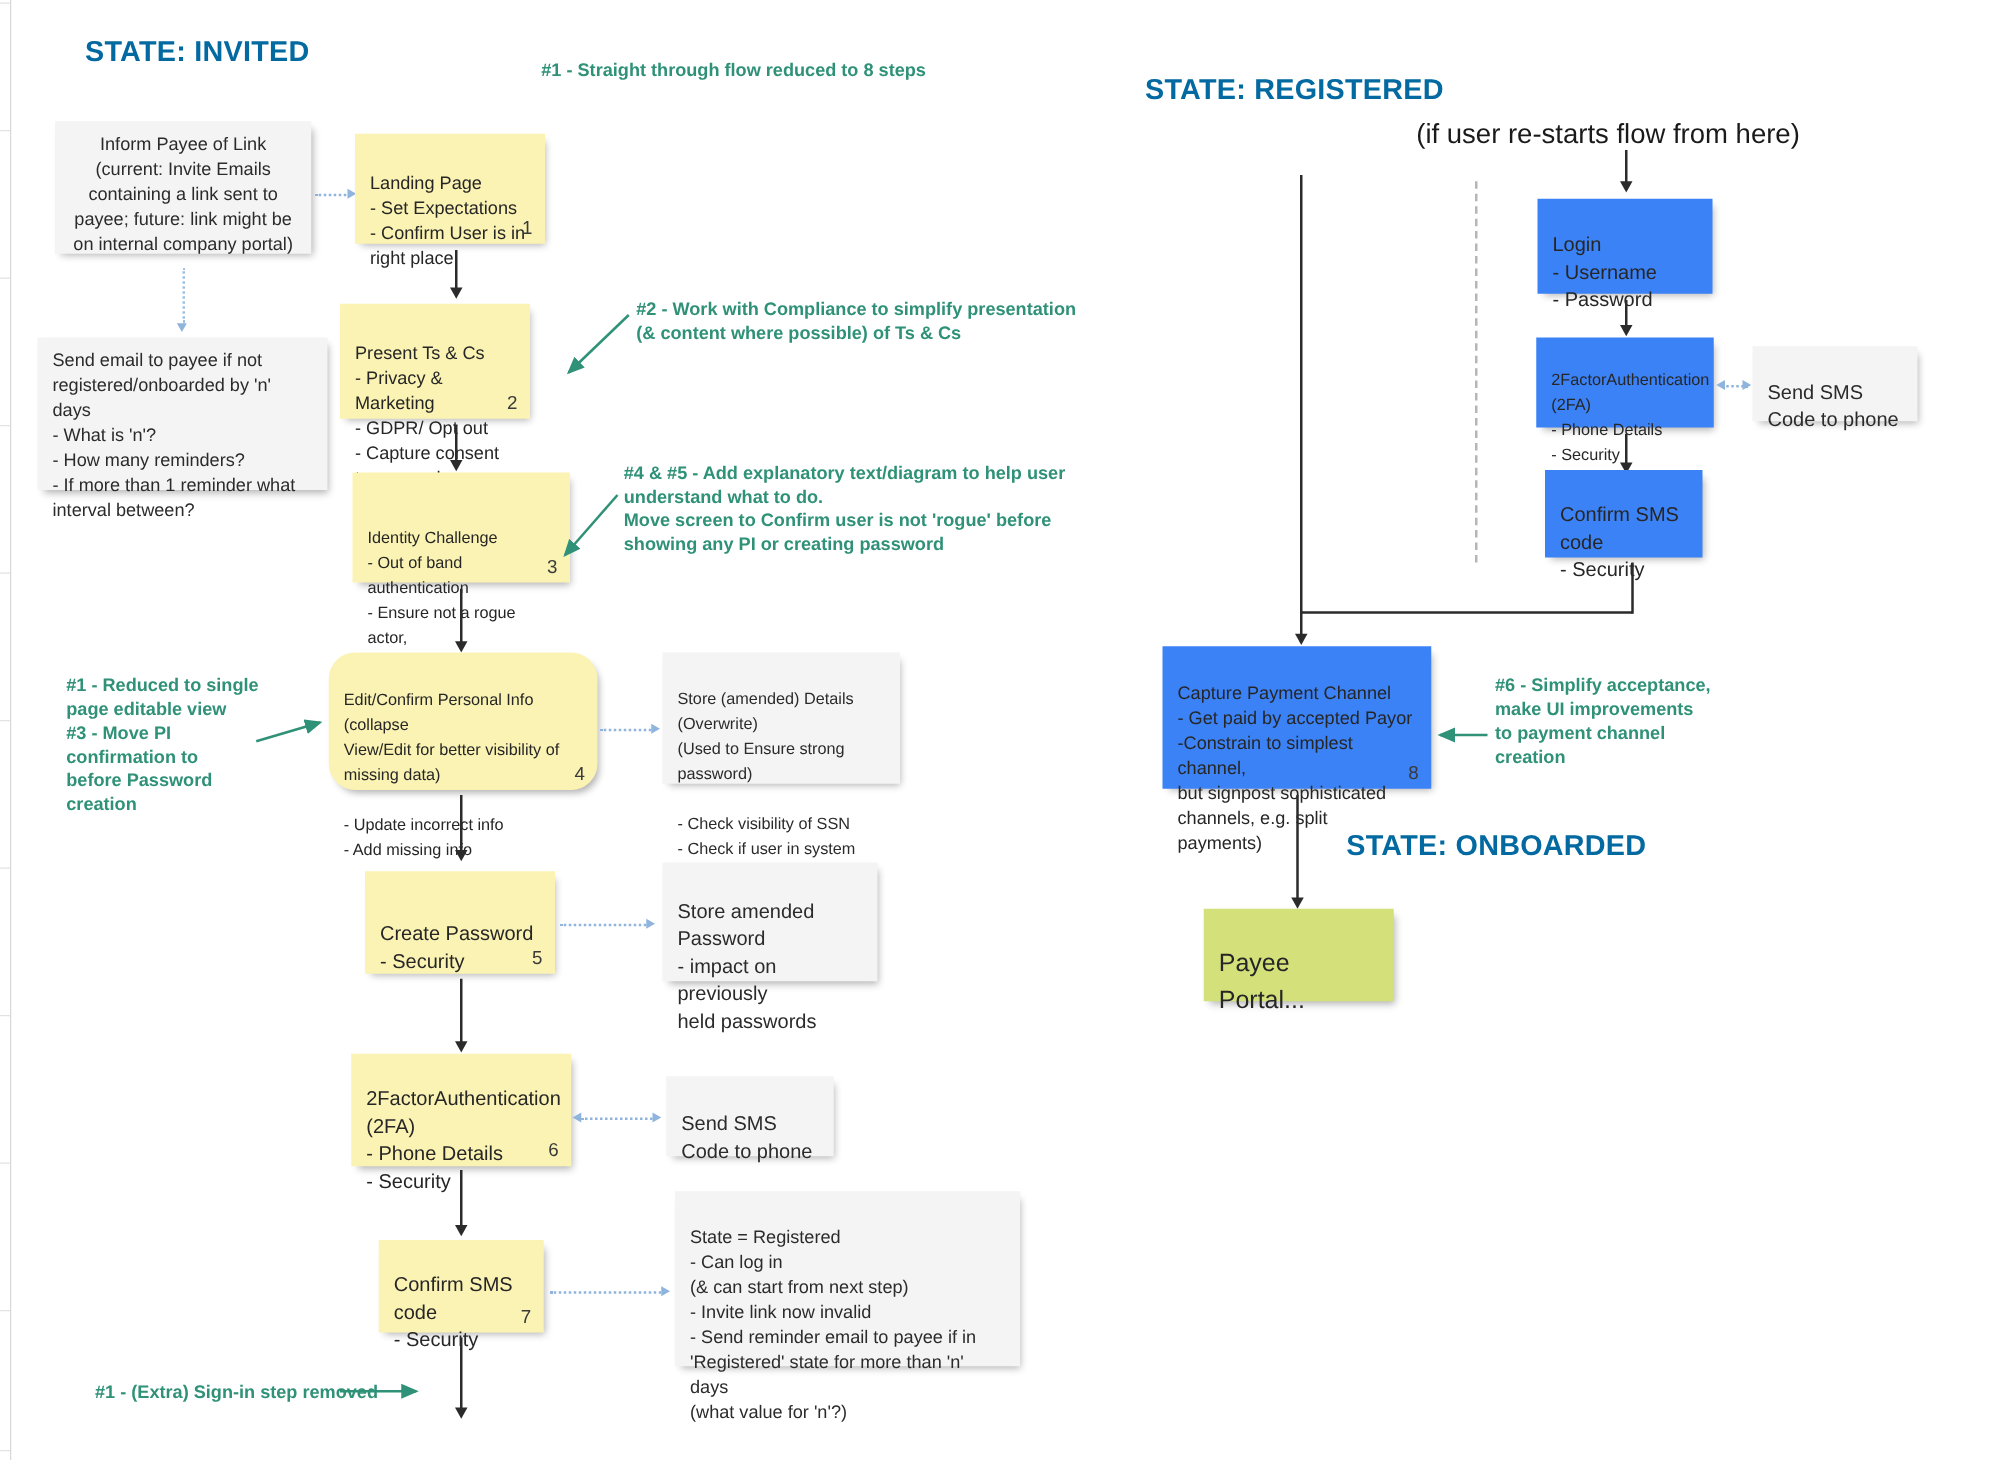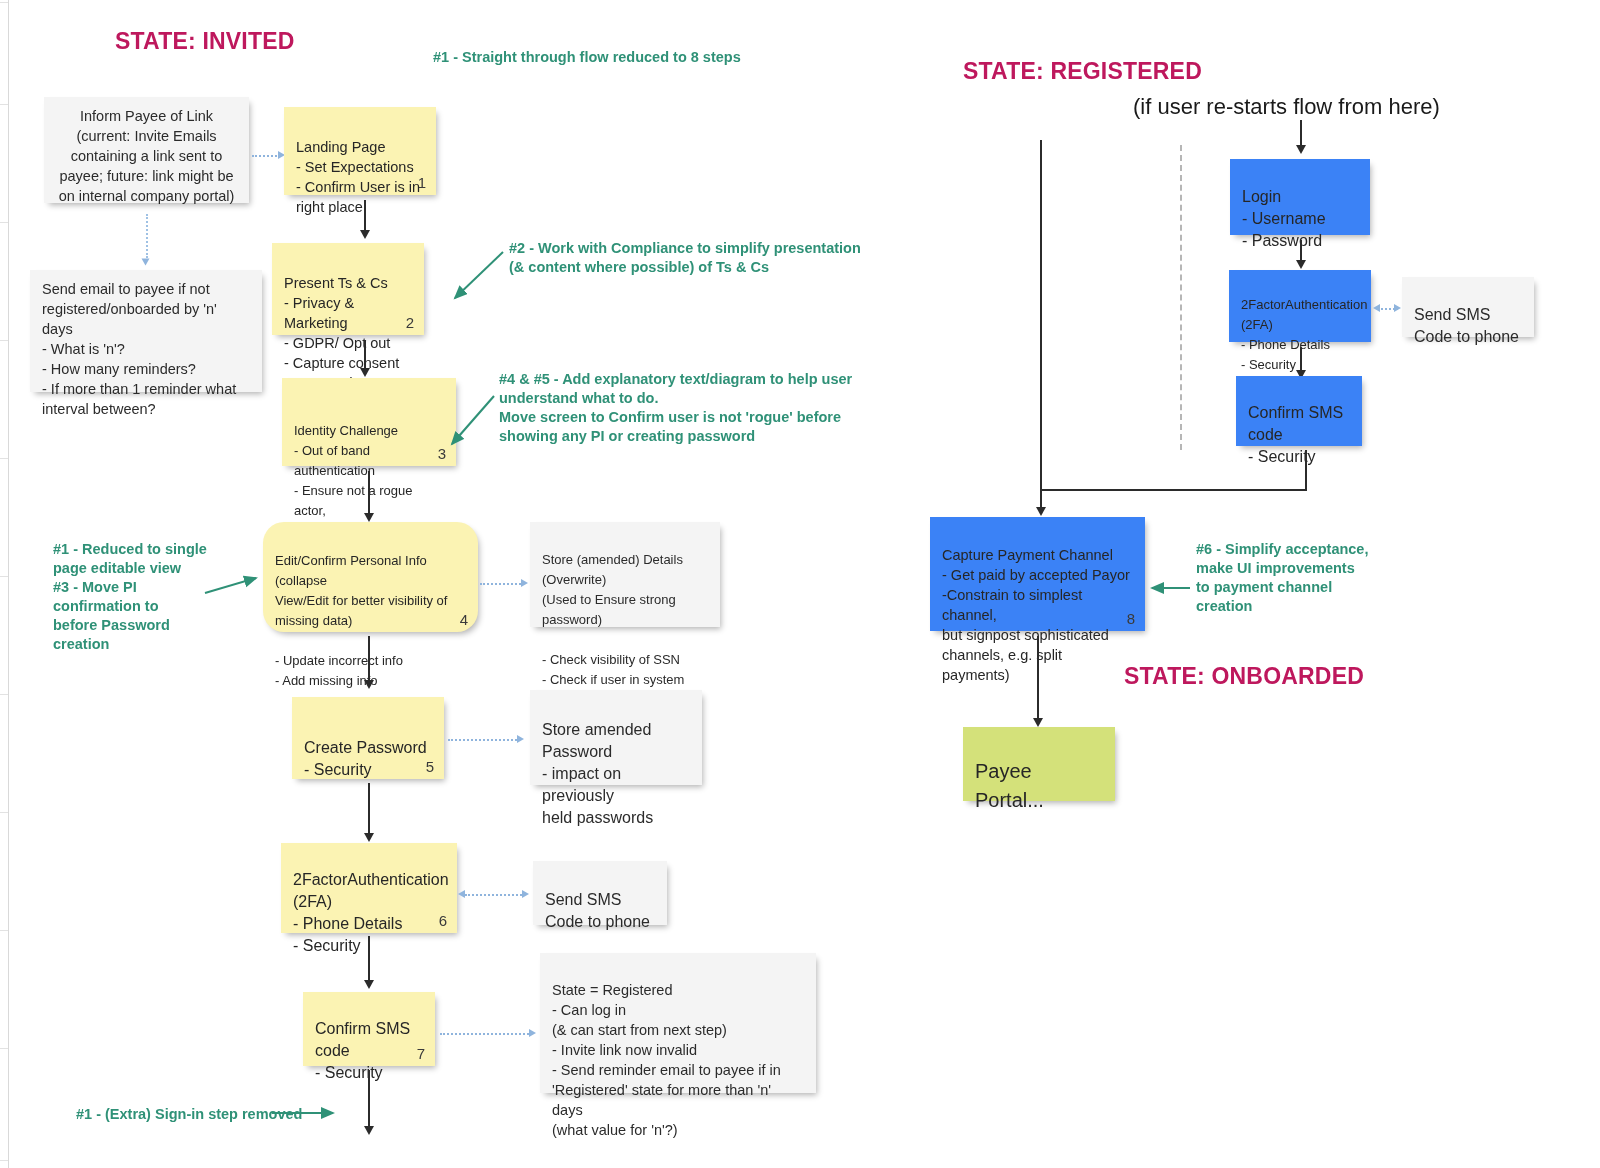--- a/index.html
+++ b/index.html
@@ -59,23 +59,22 @@
   .sm{ font-size:13px; line-height:18px; }
 
   .center{ text-align:center; }
 
   
   .state-title{
     position:absolute;
     font-size:23px;
     font-weight:bold;
     letter-spacing:.2px;
-    color:#be185d;
+    color:#0369a1;
     white-space:nowrap;
-    margin-left:47px;
   }
   .subnote{
     position:absolute;
     font-size:22px;
     color:#1a1a1a;
     white-space:nowrap;
   }
 
   
   .anno{

